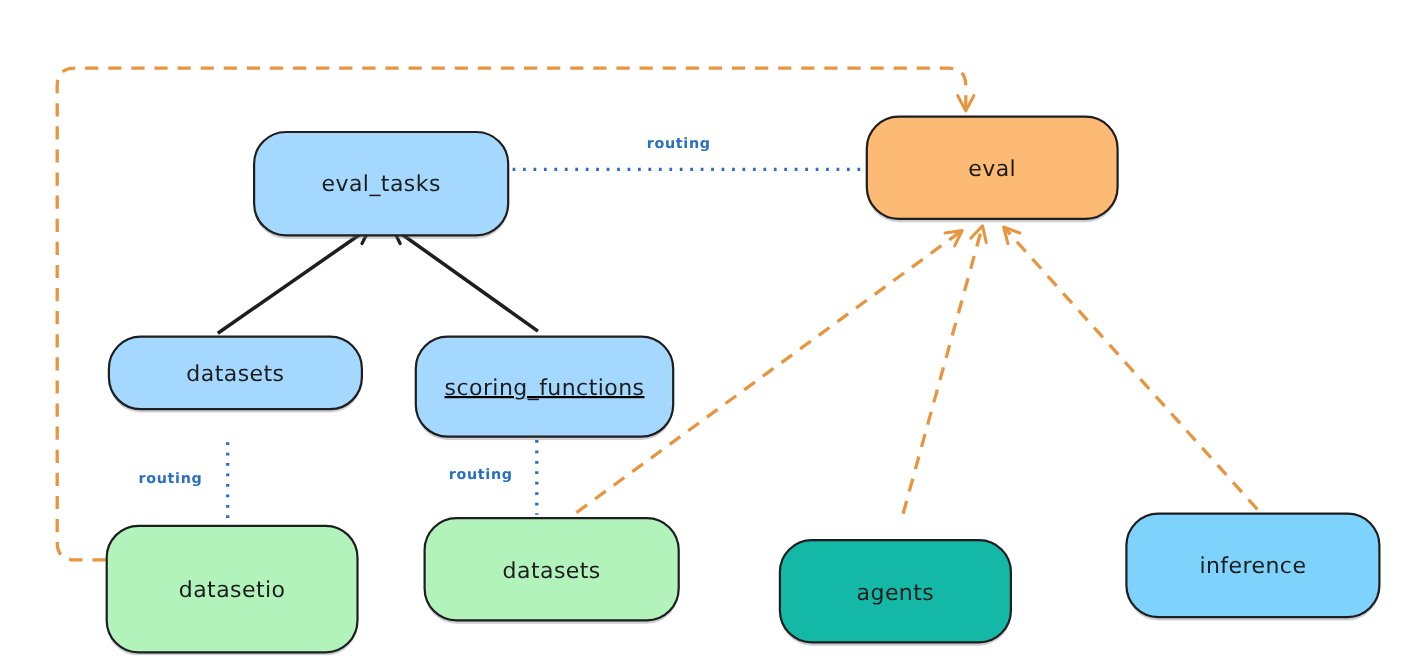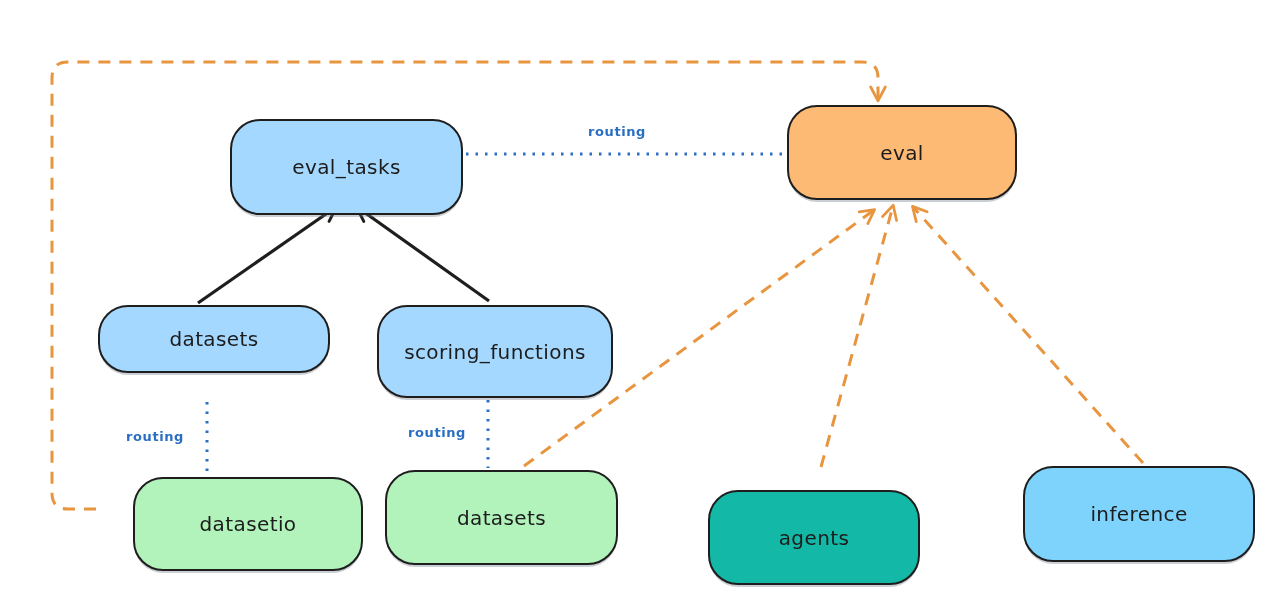--- a/index.html
+++ b/index.html
@@ -72,24 +72,24 @@
   <div id="nodes-layer">
       <div class="node" style="left: 230px; top: 107px; width: 233px; height: 96px; background: rgb(165, 216, 255); border-color: rgb(30, 30, 30); margin-top: 12px;">
         <span class="node-label" style="color: rgb(28, 28, 28);">eval_tasks</span>
       </div>
       <div class="node" style="left: 787px; top: 105px; width: 230px; height: 95px; background: #fdba74; border-color: rgb(30, 30, 30);">
         <span class="node-label" style="color: rgb(28, 28, 28);">eval</span>
       </div>
       <div class="node" style="left: 98px; top: 305px; width: 232px; height: 68px; background: rgb(165, 216, 255); border-color: rgb(30, 30, 30);">
         <span class="node-label" style="color: rgb(28, 28, 28);">datasets</span>
       </div>
-      <div class="node" style="left: 377px; top: 305px; width: 236px; height: 93px; background: rgb(165, 216, 255); border-color: rgb(30, 30, 30);">
+      <div class="node" style="left: 377px; top: 305px; width: 236px; height: 93px; background: rgb(165, 216, 255); border-color: rgb(30, 30, 30); text-decoration: underline;">
         <span class="node-label" style="color: rgb(28, 28, 28);">scoring_functions</span>
       </div>
-      <div class="node" style="left: 96px; top: 477px; width: 230px; height: 94px; background: rgb(178, 242, 187); border-color: rgb(30, 30, 30); margin-left: 37px;">
+      <div class="node" style="left: 96px; top: 477px; width: 230px; height: 117px; background: rgb(178, 242, 187); border-color: rgb(30, 30, 30);">
         <span class="node-label" style="color: rgb(28, 28, 28);">datasetio</span>
       </div>
       <div class="node" style="left: 385px; top: 470px; width: 233px; height: 95px; background: rgb(178, 242, 187); border-color: rgb(30, 30, 30);">
         <span class="node-label" style="color: rgb(28, 28, 28);">datasets</span>
       </div>
       <div class="node" style="left: 708px; top: 490px; width: 212px; height: 95px; background: #14b8a6; border-color: rgb(30, 30, 30);">
         <span class="node-label" style="color: rgb(28, 28, 28);">agents</span>
       </div>
       <div class="node" style="left: 1023px; top: 466px; width: 232px; height: 96px; background: #7dd3fc; border-color: rgb(30, 30, 30);">
         <span class="node-label" style="color: rgb(28, 28, 28);">inference</span>

